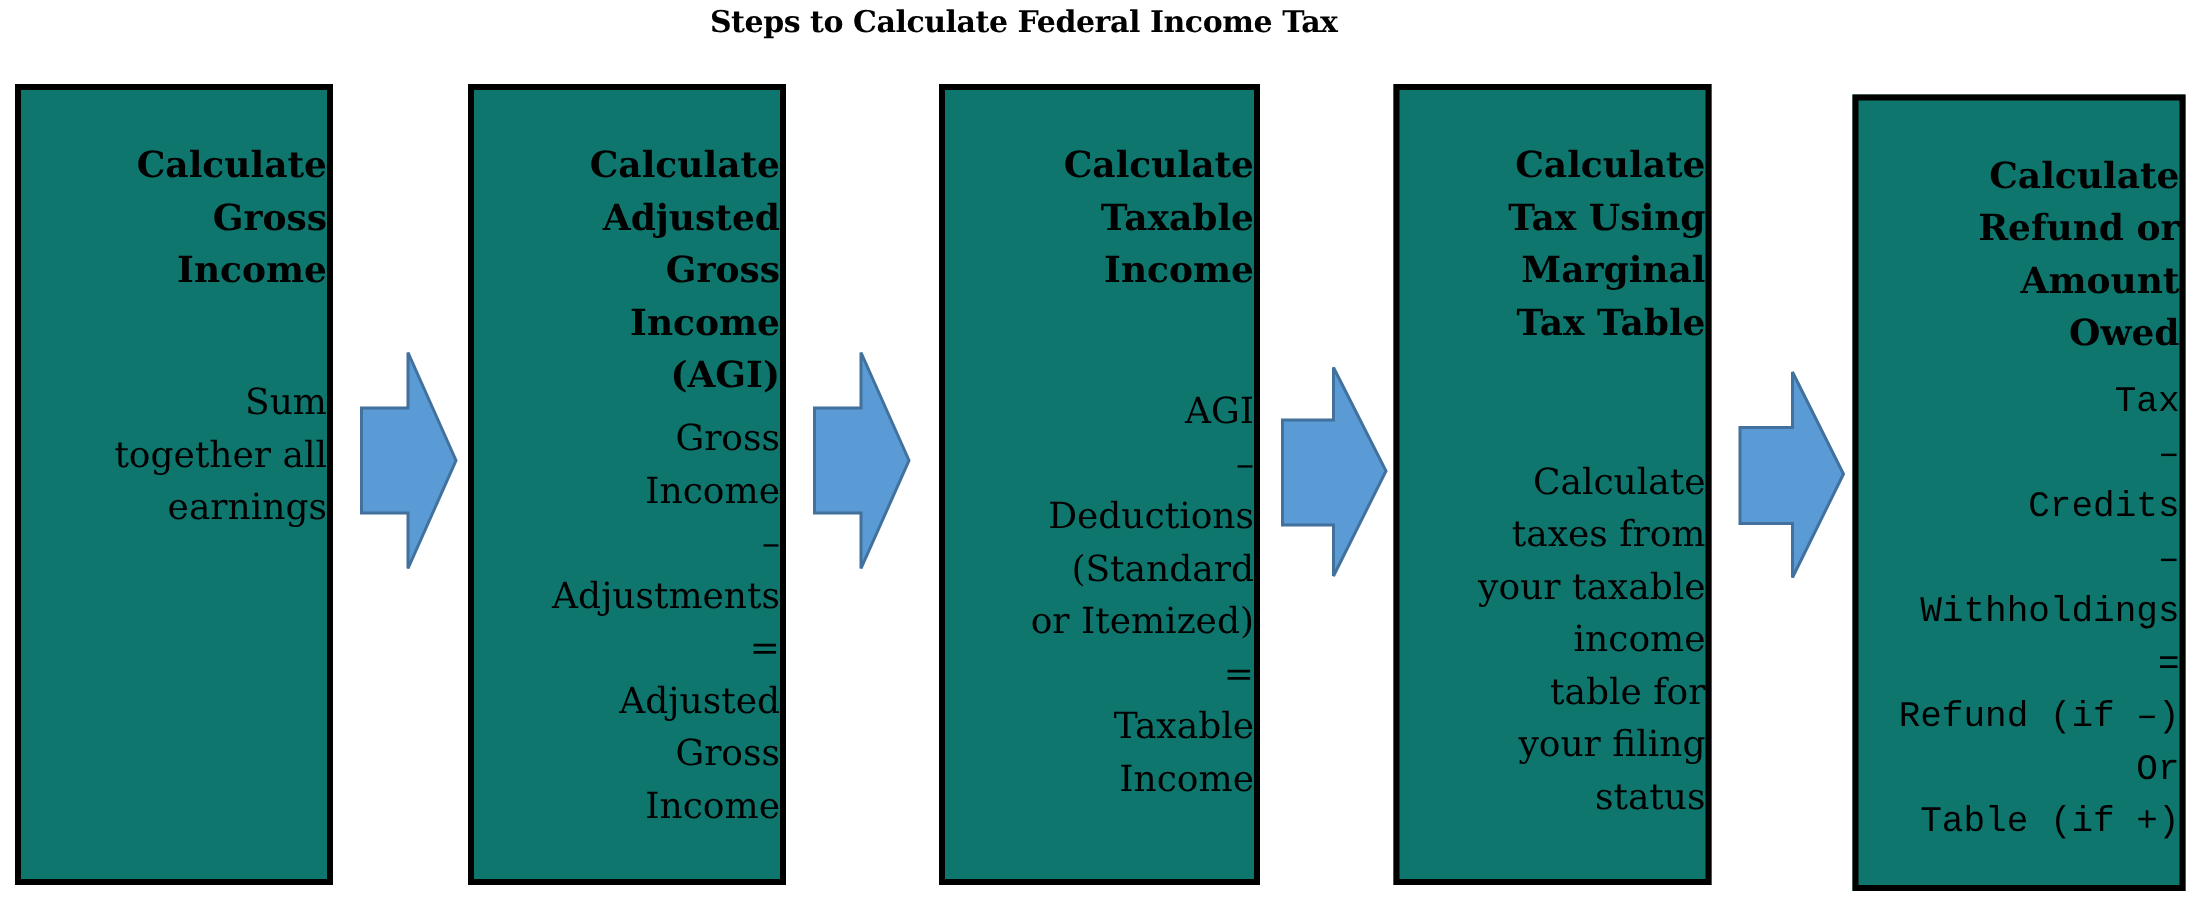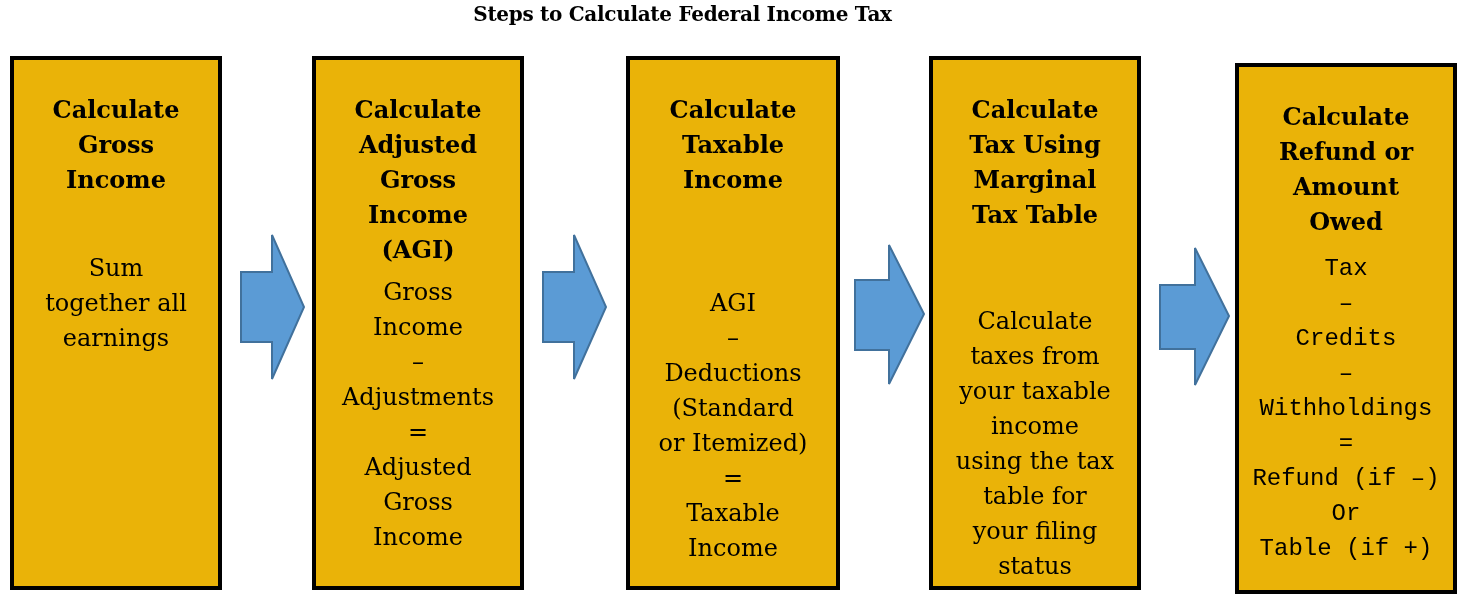--- a/index.html
+++ b/index.html
@@ -1,21 +1,21 @@
 <!DOCTYPE html>
 <html><head>
 <meta charset="utf-8">
 <style>
   html, body { margin:0; padding:0; background:#ffffff; }
   body { width:1467px; height:602px; position:relative; overflow:hidden;
          font-family:"DejaVu Serif","Liberation Serif",serif; color:#000; }
   .title { position:absolute; left:0; top:2px; width:1365px; text-align:center;
            font-weight:bold; font-size:20px; letter-spacing:-0.3px; }
   .box { position:absolute; border:4px solid #000; box-sizing:border-box;
-         text-align:center; background:#eab308; }
+         text-align:right; background:#0f766e; }
   .box .head { font-weight:bold; font-size:24px; line-height:35px; }
   .box .body { font-size:24px; line-height:35px; }
   .arrow { position:absolute; }
 </style>
 </head>
 <body>
 
 <div class="title">Steps to Calculate Federal Income Tax</div>
 
 <div class="box" style="left:10px; top:56px; width:212px; height:534px;">
@@ -58,21 +58,21 @@
 <svg class="arrow" style="left:540px; top:232px;" width="70" height="150" viewBox="0 0 70 150">
   <polygon points="3,40 34,40 34,3 66,75 34,147 34,110 3,110" fill="#5b9bd5" stroke="#41719c" stroke-width="2"></polygon>
 </svg>
 
 <div class="box" style="left:626px; top:56px; width:214px; height:534px;">
   <div class="head" style="margin-top:32px;">
     <div>Calculate</div>
     <div>Taxable</div>
     <div>Income</div>
   </div>
-  <div class="body" style="margin-top:89px;">
+  <div class="body" style="margin-top:60px;">
     <div>AGI</div>
     <div>–</div>
     <div>Deductions</div>
     <div>(Standard</div>
     <div>or Itemized)</div>
     <div>=</div>
     <div>Taxable</div>
     <div>Income</div>
   </div>
 </div>
@@ -86,21 +86,20 @@
     <div>Calculate</div>
     <div>Tax Using</div>
     <div>Marginal</div>
     <div>Tax Table</div>
   </div>
   <div class="body" style="margin-top:72px;">
     <div>Calculate</div>
     <div>taxes from</div>
     <div>your taxable</div>
     <div>income</div>
-    <div>using the tax</div>
     <div>table for</div>
     <div>your filing</div>
     <div>status</div>
   </div>
 </div>
 
 <svg class="arrow" style="left:1157px; top:245px;" width="76" height="150" viewBox="0 0 76 150">
   <polygon points="3,40 38,40 38,3 72,71 38,140 38,104 3,104" fill="#5b9bd5" stroke="#41719c" stroke-width="2"></polygon>
 </svg>
 

